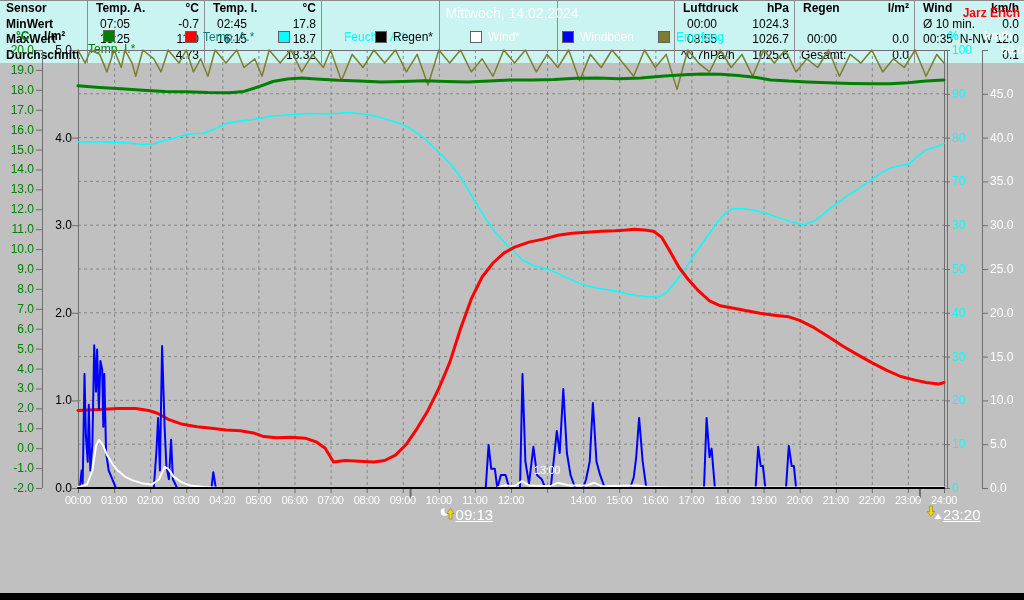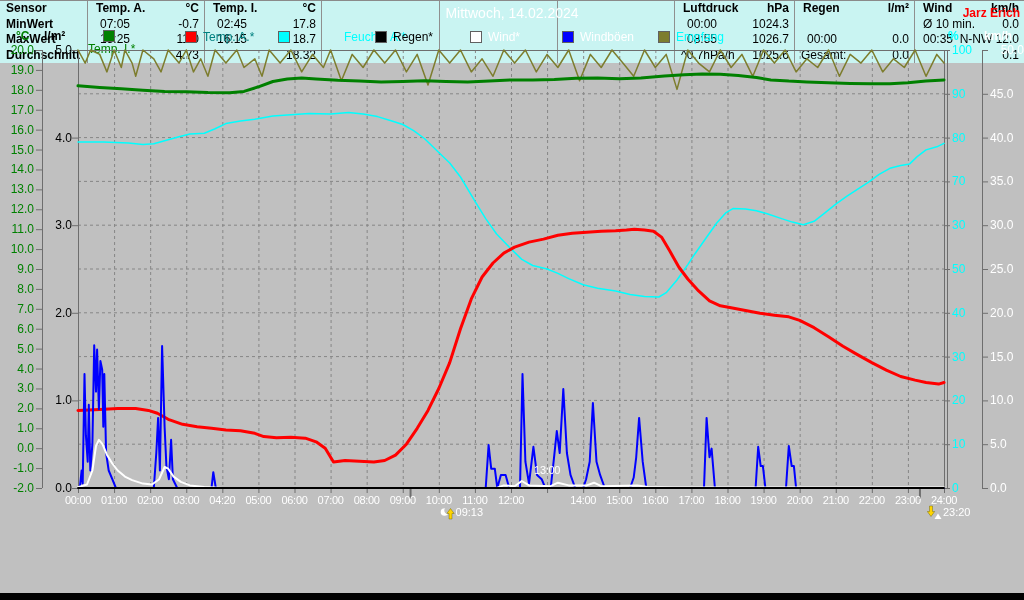--- a/index.html
+++ b/index.html
@@ -11,21 +11,21 @@
   .unit{top:29px;font-size:12px;font-weight:bold;}
   .u-green{color:#008000;}
   .u-black{color:#000000;}
   .u-cyan{color:#00ffff;}
   .u-white{color:#ffffff;}
   #legend .litem{position:absolute;top:30px;display:flex;align-items:center;font-size:12px;}
   #legend .sq{width:10px;height:10px;margin-right:6px;border:1px solid #606060;flex:none;}
   #chart-svg{left:0;top:0;}
   .tick{position:absolute;font-size:12px;line-height:14px;white-space:nowrap;}
   .xtick{position:absolute;font-size:11px;line-height:13px;color:#ffffff;text-align:center;letter-spacing:-0.3px;}
-  .marker-text{position:absolute;font-size:11px;color:#ffffff;white-space:nowrap;}
+  .marker-text{position:absolute;font-size:15px;color:#ffffff;white-space:nowrap;text-decoration:underline;}
   .marker-icon{position:absolute;width:15px;height:15px;}
   #table{left:0;top:530px;width:1024px;height:63px;background:#c9f4f2;border-top:1px solid #8a8a8a;
          display:flex;box-sizing:border-box;}
   .tcol{height:100%;box-sizing:border-box;border-right:1px solid #8f8f8f;display:flex;flex-direction:column;}
   .tcol:last-child{border-right:none;}
   .tcell{height:15.5px;display:flex;justify-content:space-between;align-items:center;
          font-size:12px;line-height:15px;color:#000;padding:0 5px 0 12px;box-sizing:border-box;}
   .tcell.th{font-weight:bold;padding-left:8px;}
   .tcell .lt{text-align:left;}
   .tcell .rt{text-align:right;flex:1;}

